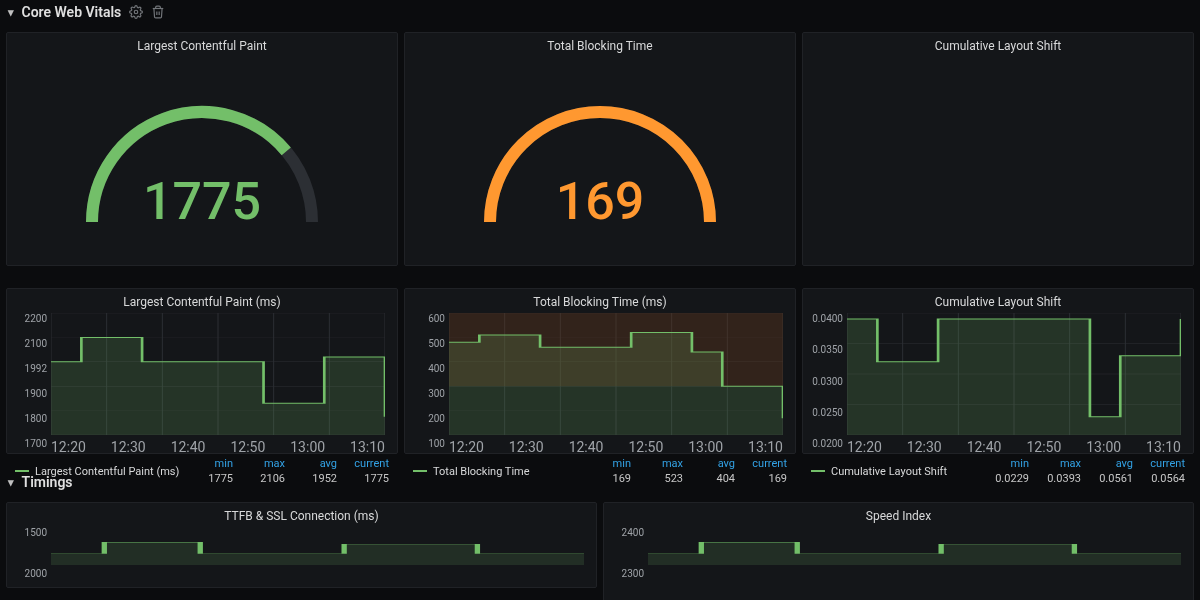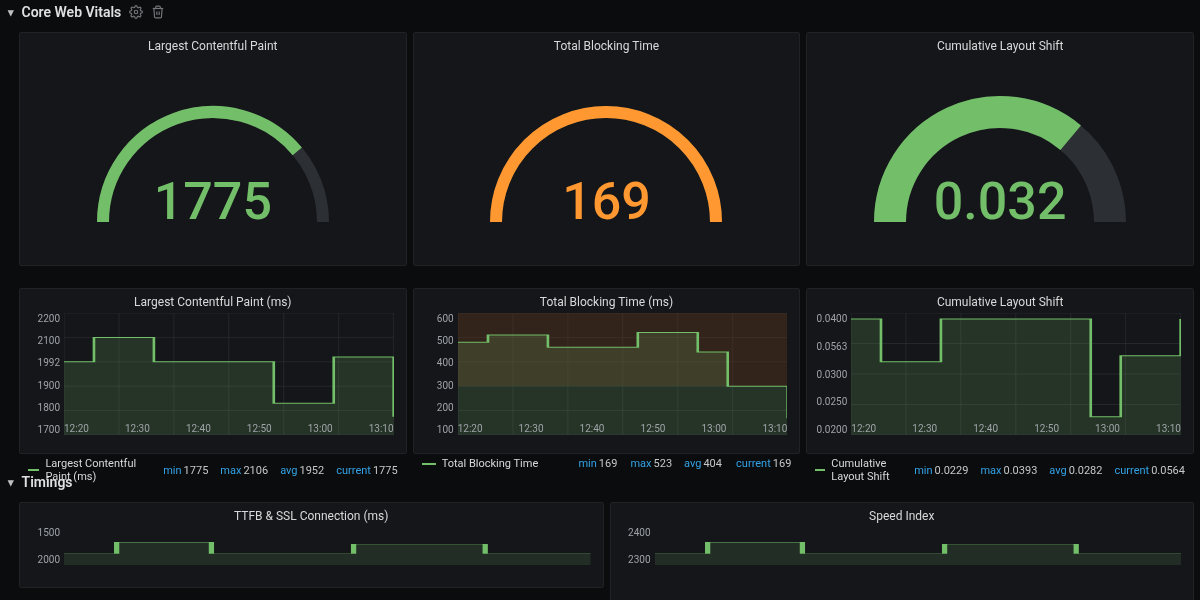--- a/index.html
+++ b/index.html
@@ -25,21 +25,20 @@
   .row-header .icon {
     width: 14px; height: 14px;
     opacity: .7;
     display: inline-flex; align-items: center; justify-content: center;
   }
   .row-header .icon svg { width: 14px; height: 14px; }
   .panels {
     display: grid;
     gap: 6px;
     padding: 8px 6px;
-    margin-left: 13px;
   }
   .panels.cols3 { grid-template-columns: 1fr 1fr 1fr; }
   .panels.cols2 { grid-template-columns: 1fr 1fr; }
   .panel {
     background: #141619;
     border: 1px solid #202226;
     border-radius: 2px;
     padding: 6px 8px 8px;
     position: relative;
   }
@@ -76,23 +75,23 @@
     display: flex;
     align-items: center;
     font-size: 11px;
     padding-top: 4px;
   }
   .legend-left { display: flex; align-items: center; gap: 6px; flex: 1; }
   .legend-dash { width: 14px; height: 2px; background: #73bf69; }
   .legend-stats { display: flex; gap: 12px; text-align: right; }
   .legend-head { color: #33a2e5; font-size: 11px; }
   .legend-val { color: #c7c7c7; font-size: 11px; }
-  .stat-col { display: flex; align-items: flex-end; gap: 2px; min-width: 40px; }
-  .y-ticks { position: absolute; left: 0; top: 0; bottom: 18px; width: 36px; display: flex; flex-direction: column; justify-content: space-between; font-size: 10px; color: #9fa3a8; text-align: right; padding-right: 4px; }
-  .x-ticks { position: absolute; left: 36px; right: 4px; bottom: 16px; height: 14px; display: flex; justify-content: space-between; font-size: 10px; color: #9fa3a8; text-align: right; }
+  .stat-col { display: flex; flex-direction: column; align-items: flex-end; gap: 2px; min-width: 40px; }
+  .y-ticks { position: absolute; left: 0; top: 0; bottom: 4px; width: 36px; display: flex; flex-direction: column; justify-content: space-between; font-size: 10px; color: #9fa3a8; text-align: right; padding-right: 4px; }
+  .x-ticks { position: absolute; left: 36px; right: 4px; bottom: 0; height: 14px; display: flex; justify-content: space-between; font-size: 14px; color: #9fa3a8; text-align: right; }
   .plot-area { position: absolute; left: 36px; right: 4px; top: 0; bottom: 18px; }
 </style>
 </head>
 <body>
 
 <div class="row-header">
   <span class="chev">▾</span>
   <span>Core Web Vitals</span>
   <span class="icon">
     <svg viewBox="0 0 24 24" fill="none" stroke="#9fa3a8" stroke-width="2">
@@ -130,29 +129,20 @@
         <svg viewBox="0 0 300 170">
           <path d="M 40 150 A 110 110 0 0 1 260 150" stroke="#2c2f34" stroke-width="12" fill="none" stroke-linecap="butt"></path>
           <path d="M 40 150 A 110 110 0 0 1 260 150" stroke="#ff9830" stroke-width="12" fill="none" stroke-linecap="butt"></path>
         </svg>
         <div class="gauge-value" style="color:#ff9830">169</div>
       </div>
     </div>
   </div>
   <div class="panel">
     <div class="panel-title">Cumulative Layout Shift</div>
-    <div class="gauge-wrap">
-      <div class="gauge">
-        <svg viewBox="0 0 300 170">
-          <path d="M 40 150 A 110 110 0 0 1 260 150" stroke="#2c2f34" stroke-width="32" fill="none" stroke-linecap="butt"></path>
-          <path d="M 40 150 A 110 110 0 0 1 220.70663706551932 65.73511125691242" stroke="#73bf69" stroke-width="32" fill="none" stroke-linecap="butt"></path>
-        </svg>
-        <div class="gauge-value" style="color:#73bf69">0.032</div>
-      </div>
-    </div>
   </div>
   </div>
 
 <div class="panels cols3" style="margin-top:6px" id="charts">
   <div class="panel chart-panel">
     <div class="panel-title">Largest Contentful Paint (ms)</div>
     <div class="chart-body">
       <div class="y-ticks">
           <span>2200</span>
           <span>2100</span>
@@ -278,21 +268,21 @@
             <span class="legend-val">169</span>
           </div>
       </div>
     </div>
   </div>
   <div class="panel chart-panel">
     <div class="panel-title">Cumulative Layout Shift</div>
     <div class="chart-body">
       <div class="y-ticks">
           <span>0.0400</span>
-          <span>0.0563</span>
+          <span>0.0350</span>
           <span>0.0300</span>
           <span>0.0250</span>
           <span>0.0200</span>
         </div>
       <div class="plot-area">
         <svg viewBox="0 0 100 100" preserveAspectRatio="none">
           <line x1="0" y1="0" x2="100" y2="0" stroke="#2c2f34" stroke-width="0.3"></line>
             <line x1="0" y1="25" x2="100" y2="25" stroke="#2c2f34" stroke-width="0.3"></line>
             <line x1="0" y1="50" x2="100" y2="50" stroke="#2c2f34" stroke-width="0.3"></line>
             <line x1="0" y1="75" x2="100" y2="75" stroke="#2c2f34" stroke-width="0.3"></line>
@@ -327,21 +317,21 @@
         <div class="stat-col">
             <span class="legend-head">min</span>
             <span class="legend-val">0.0229</span>
           </div>
         <div class="stat-col">
             <span class="legend-head">max</span>
             <span class="legend-val">0.0393</span>
           </div>
         <div class="stat-col">
             <span class="legend-head">avg</span>
-            <span class="legend-val">0.0282</span>
+            <span class="legend-val">0.0561</span>
           </div>
         <div class="stat-col">
             <span class="legend-head">current</span>
             <span class="legend-val">0.0564</span>
           </div>
       </div>
     </div>
   </div>
   </div>
 

